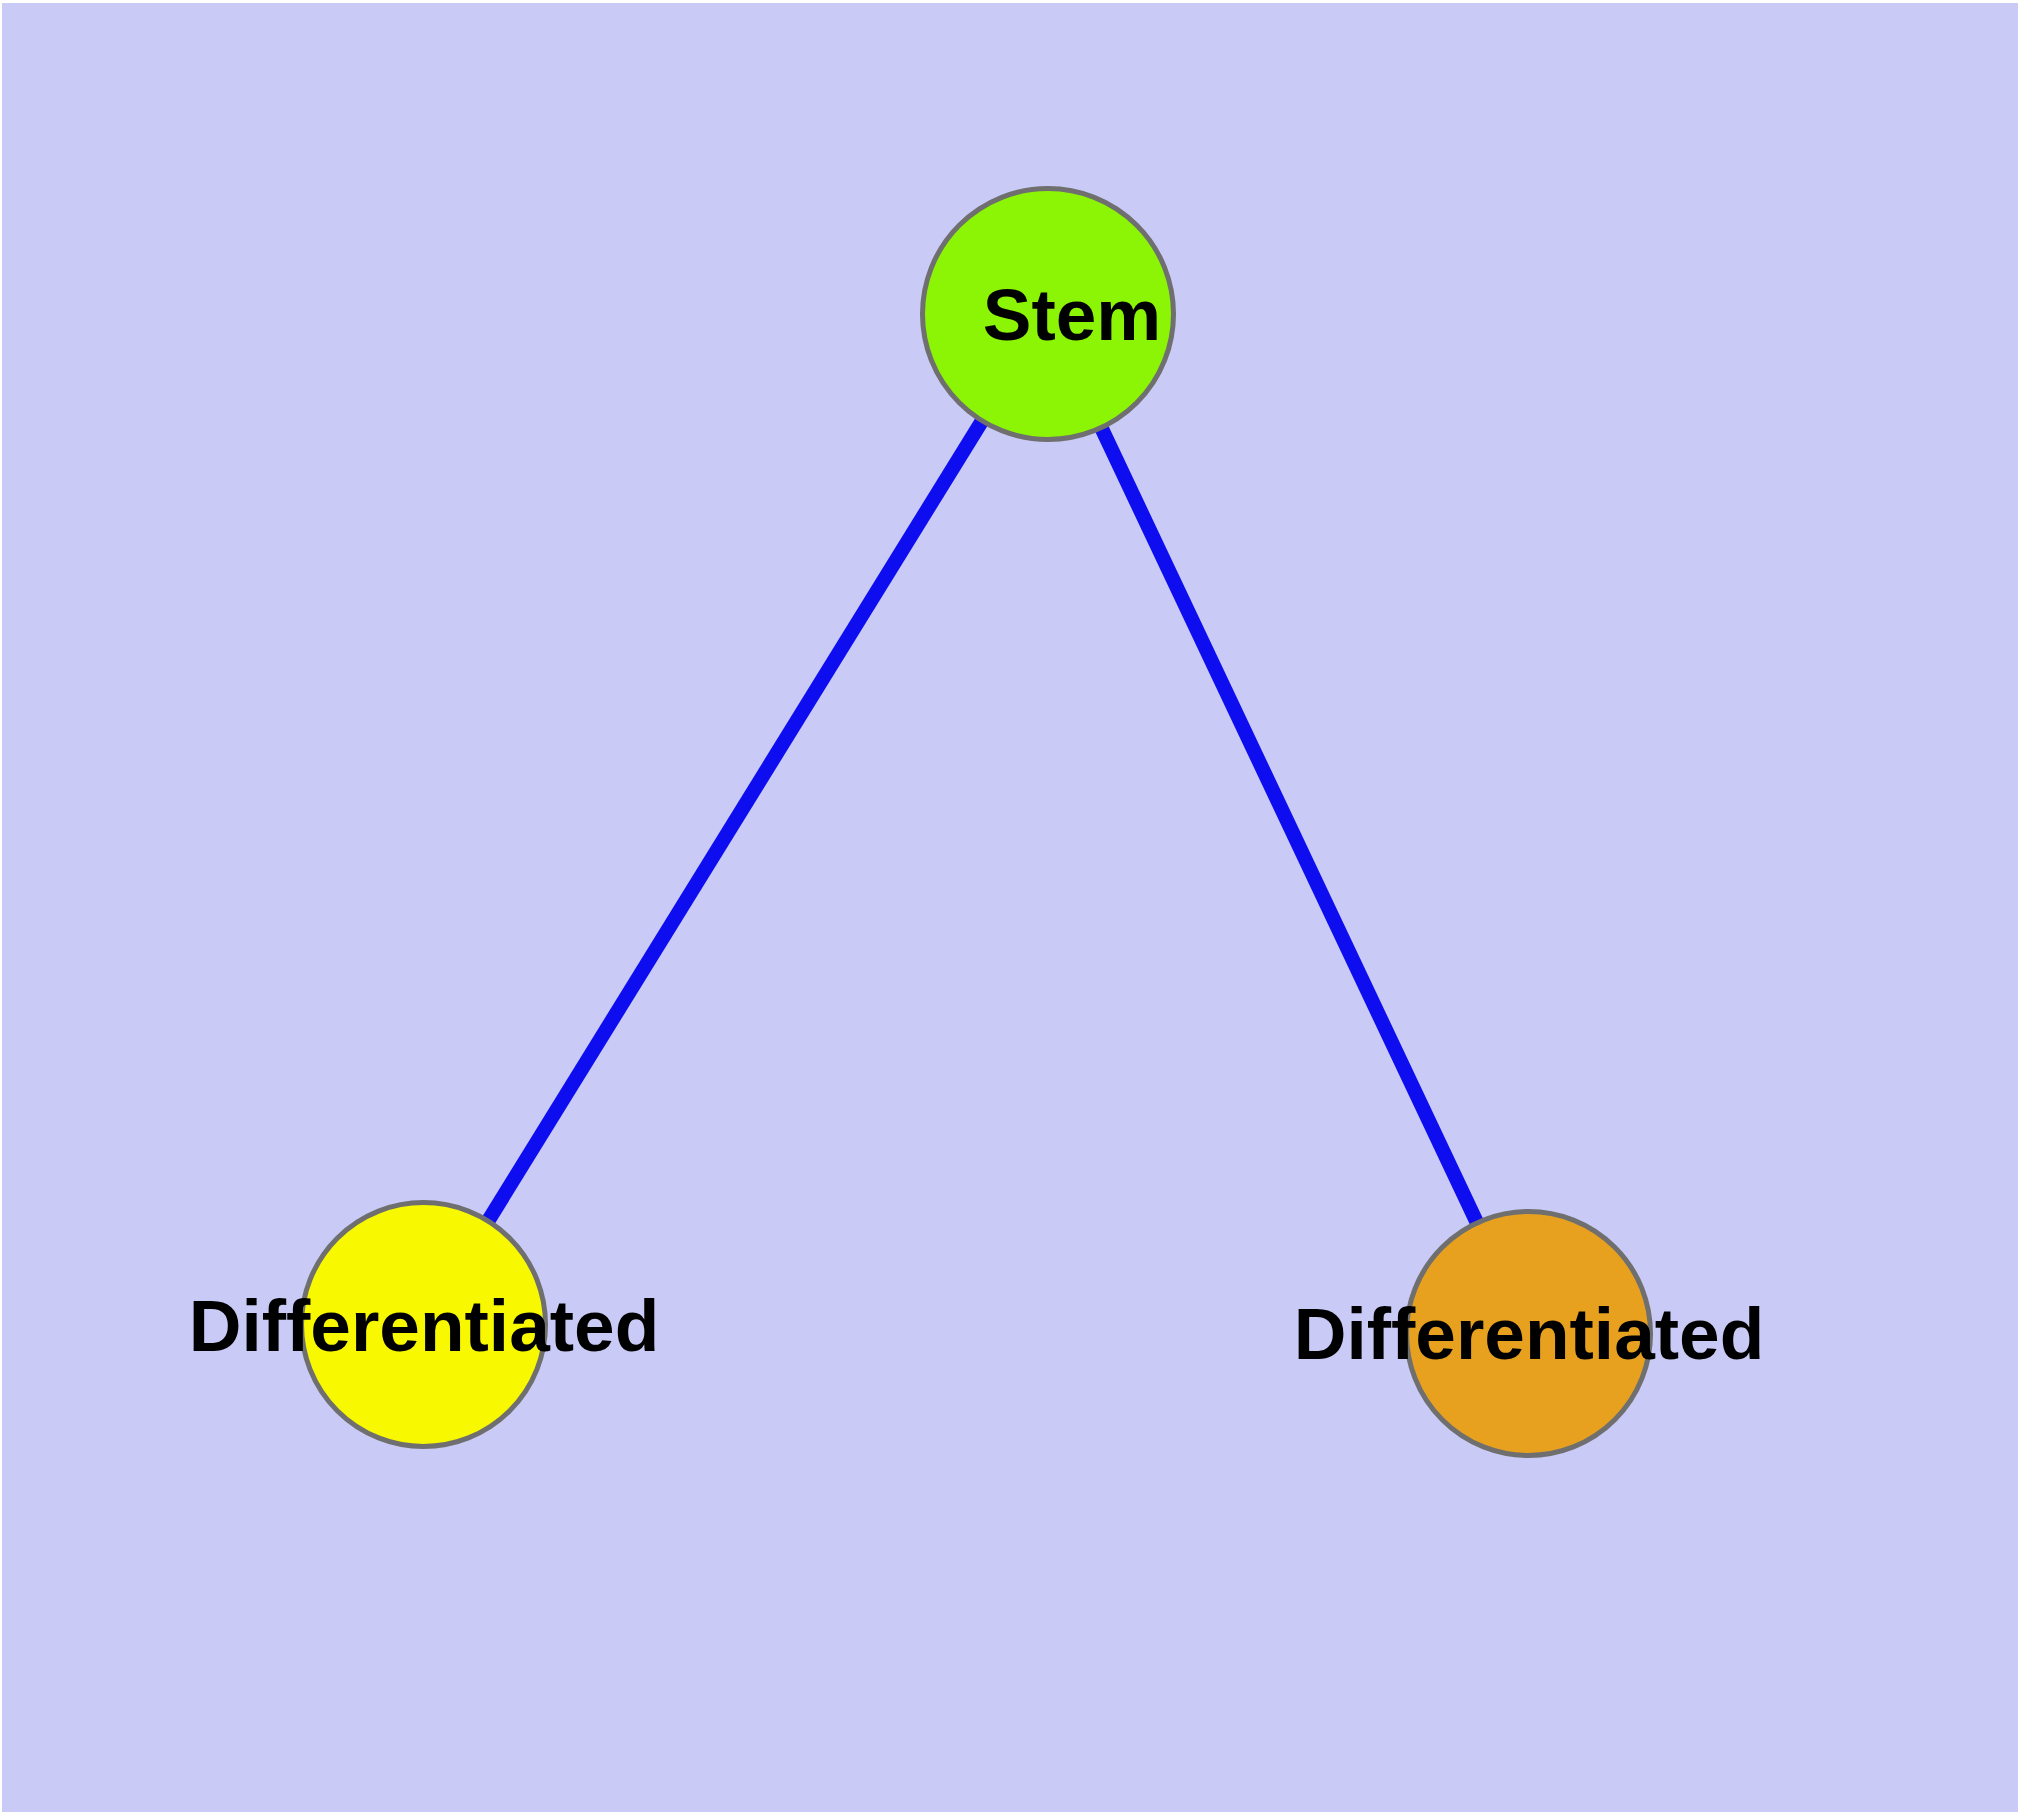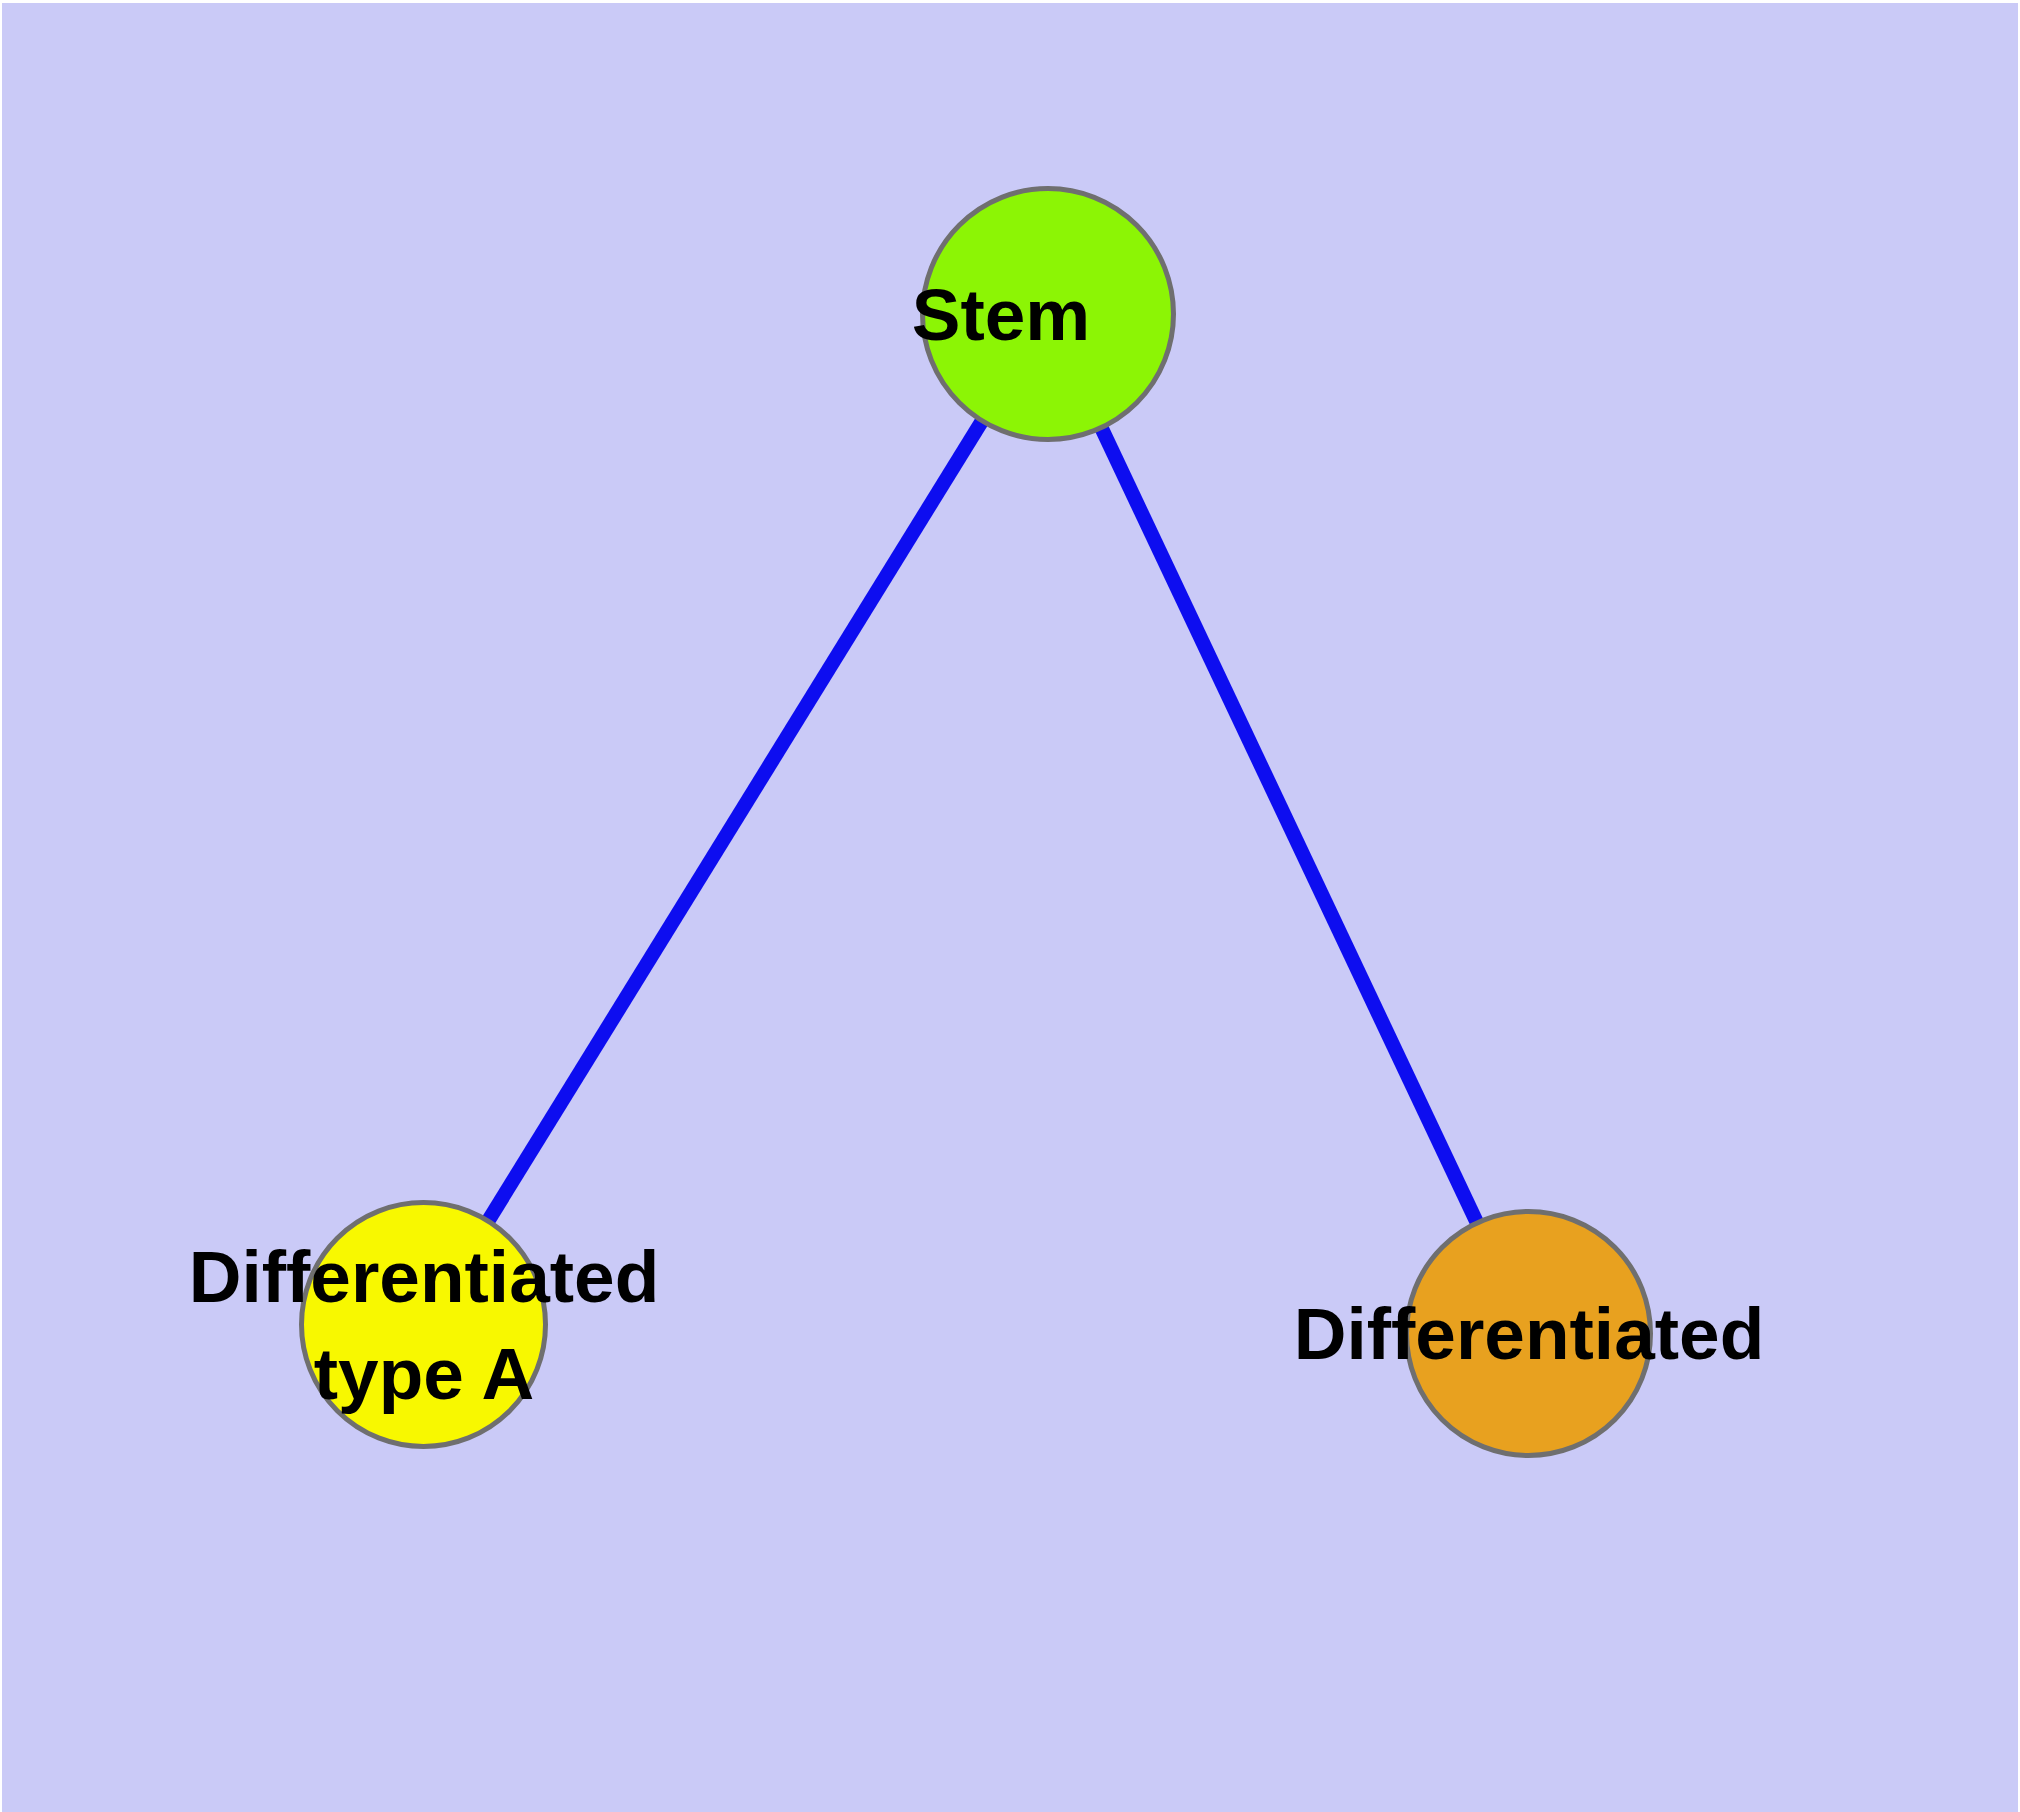--- a/index.html
+++ b/index.html
@@ -56,25 +56,24 @@
 
 <svg class="edge-layer" xmlns="http://www.w3.org/2000/svg" viewBox="0 0 2384 2138" width="2021" height="1812">
   <line x1="1236" y1="371" x2="500" y2="1563" stroke="#0d0df0" stroke-width="17"></line>
   <line x1="1236" y1="371" x2="1804" y2="1573" stroke="#0d0df0" stroke-width="17"></line>
 </svg>
 
 <div class="node" style="left: 920px; top: 186px; width: 256px; height: 256px; background: rgb(140, 245, 5); border-color: rgb(111, 111, 111);"></div>
 <div class="node" style="left: 299px; top: 1200px; width: 249px; height: 249px; background: rgb(248, 248, 0); border-color: rgb(111, 111, 111);"></div>
 <div class="node" style="left: 1404px; top: 1209px; width: 249px; height: 249px; background: rgb(232, 161, 31); border-color: rgb(111, 111, 111);"></div>
 
-<div class="node-label" style="left: 1001px; top: 314px;">
+<div class="node-label" style="left: 1072px; top: 314px;">
   <span>Stem</span>
 </div>
 
 <div class="node-label" style="left: 424px; top: 1325px;">
   <span>Differentiated</span>
-  <span>type A</span>
 </div>
 
 <div class="node-label" style="left: 1529px; top: 1333px;">
   <span>Differentiated</span>
 </div>
 
 
 </body></html>

